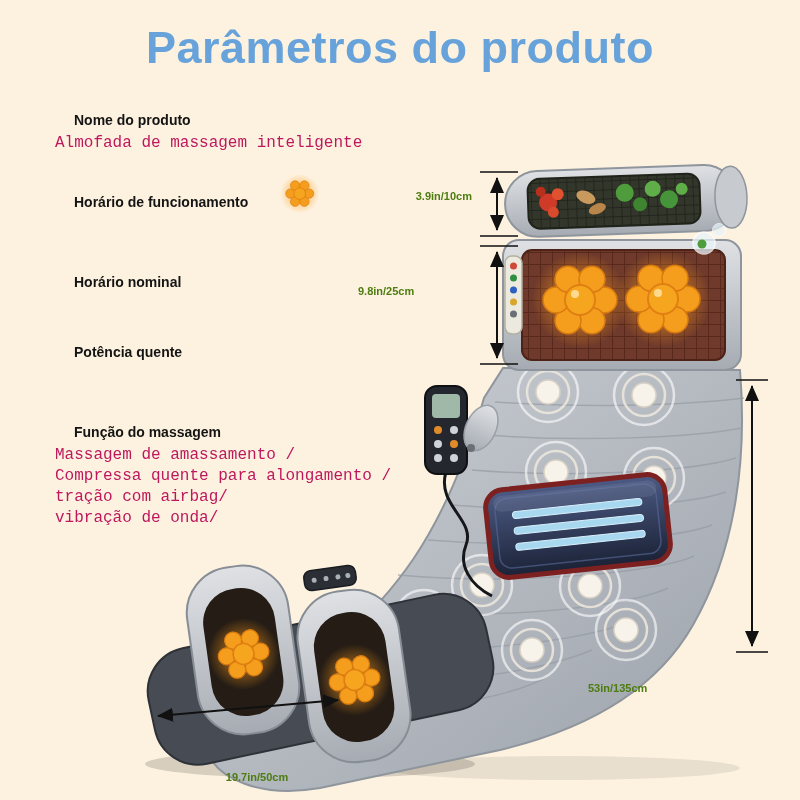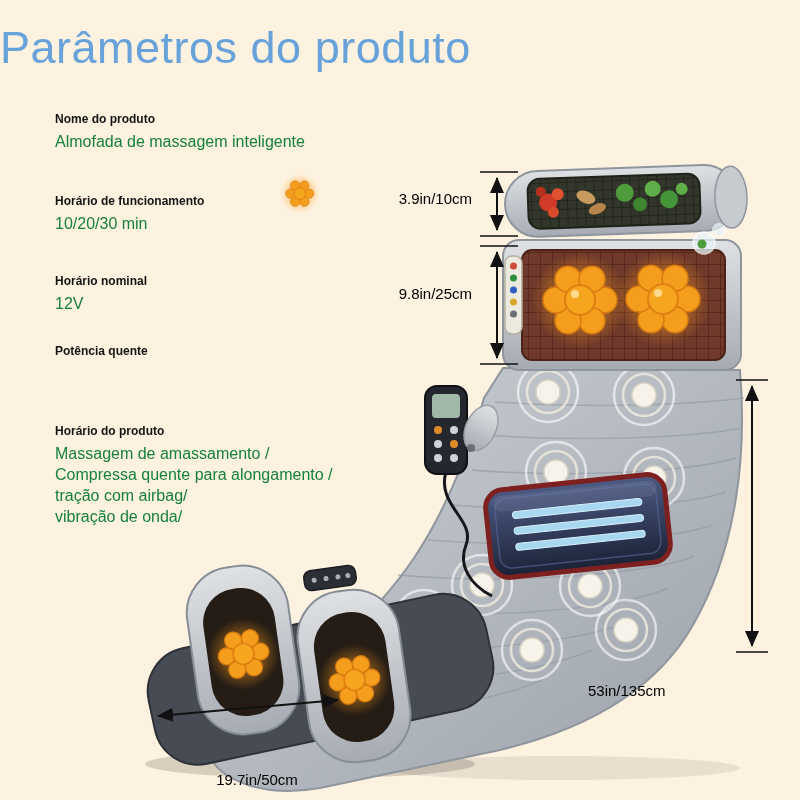--- a/index.html
+++ b/index.html
@@ -6,62 +6,60 @@
   html, body { width:800px; height:800px; }
   body {
     position:relative;
     font-family:"Liberation Sans", sans-serif;
     background:#fdf2e0;
     overflow:hidden;
   }
   .page { position:absolute; inset:0; width:800px; height:800px; }
   .title {
     position:absolute; top:22px; left:0; width:100%;
-    font-size:45px; font-weight:400;
+    text-align:center; font-size:45px; font-weight:700;
     color:#67a3da; letter-spacing:0.5px;
   }
   .spec { position:absolute; left:55px; max-width:360px; }
-  .spec-label { font-size:12px; font-weight:700; color:#141414; margin-bottom:5px; }
-  .spec-value { font-size:16px; color:#15803d; line-height:21px; white-space:pre-line; }
+  .spec-label { font-size:14px; font-weight:700; color:#141414; margin-bottom:5px;margin-left:19px; }
+  .spec-value { font-size:16px; color:#be185d; line-height:21px; white-space:pre-line;font-family:Liberation Mono, monospace; }
   #spec-0 { top:112px; }
   #spec-1 { top:194px; }
   #spec-2 { top:274px; }
   #spec-3 { top:344px; }
   #spec-4 { top:424px; }
-  .dim { position:absolute; font-size:15px; font-weight:400; color:#000000; }
+  .dim { position:absolute; font-size:11px; font-weight:700; color:#4d7c0f; }
   #dim-pillow { top:190px; left:366px; width:106px; text-align:right; }
-  #dim-back   { top:285px; left:358px; width:114px; text-align:right; }
+  #dim-back   { top:285px; left:358px; width:114px; text-align:left; }
   #dim-length { top:682px; left:588px; }
   #dim-width  { top:771px; left:192px; width:130px; text-align:center; }
   svg.illustration { position:absolute; left:0; top:0; }
 </style>
 </head>
 <body style="background: rgb(253, 242, 224);">
 
 <div class="page">
 
   <h1 class="title" style="color: rgb(103, 163, 218);">Parâmetros do produto</h1>
 
   <div class="spec" id="spec-0">
     <div class="spec-label">Nome do produto</div>
     <div class="spec-value">Almofada de massagem inteligente</div>
   </div>
   <div class="spec" id="spec-1">
     <div class="spec-label">Horário de funcionamento</div>
-    <div class="spec-value">10/20/30 min</div>
   </div>
   <div class="spec" id="spec-2">
     <div class="spec-label">Horário nominal</div>
-    <div class="spec-value">12V</div>
   </div>
   <div class="spec" id="spec-3">
     <div class="spec-label">Potência quente</div>
   </div>
   <div class="spec" id="spec-4">
-    <div class="spec-label">Horário do produto</div>
+    <div class="spec-label">Função do massagem</div>
     <div class="spec-value">Massagem de amassamento /
 Compressa quente para alongamento /
 tração com airbag/
  vibração de onda/</div>
   </div>
 
   <svg class="illustration" width="800" height="800" viewBox="0 0 800 800">
     <defs>
       <linearGradient id="gGray" x1="0" y1="0" x2="0" y2="1">
         <stop offset="0" stop-color="#dfe1e4"></stop>

